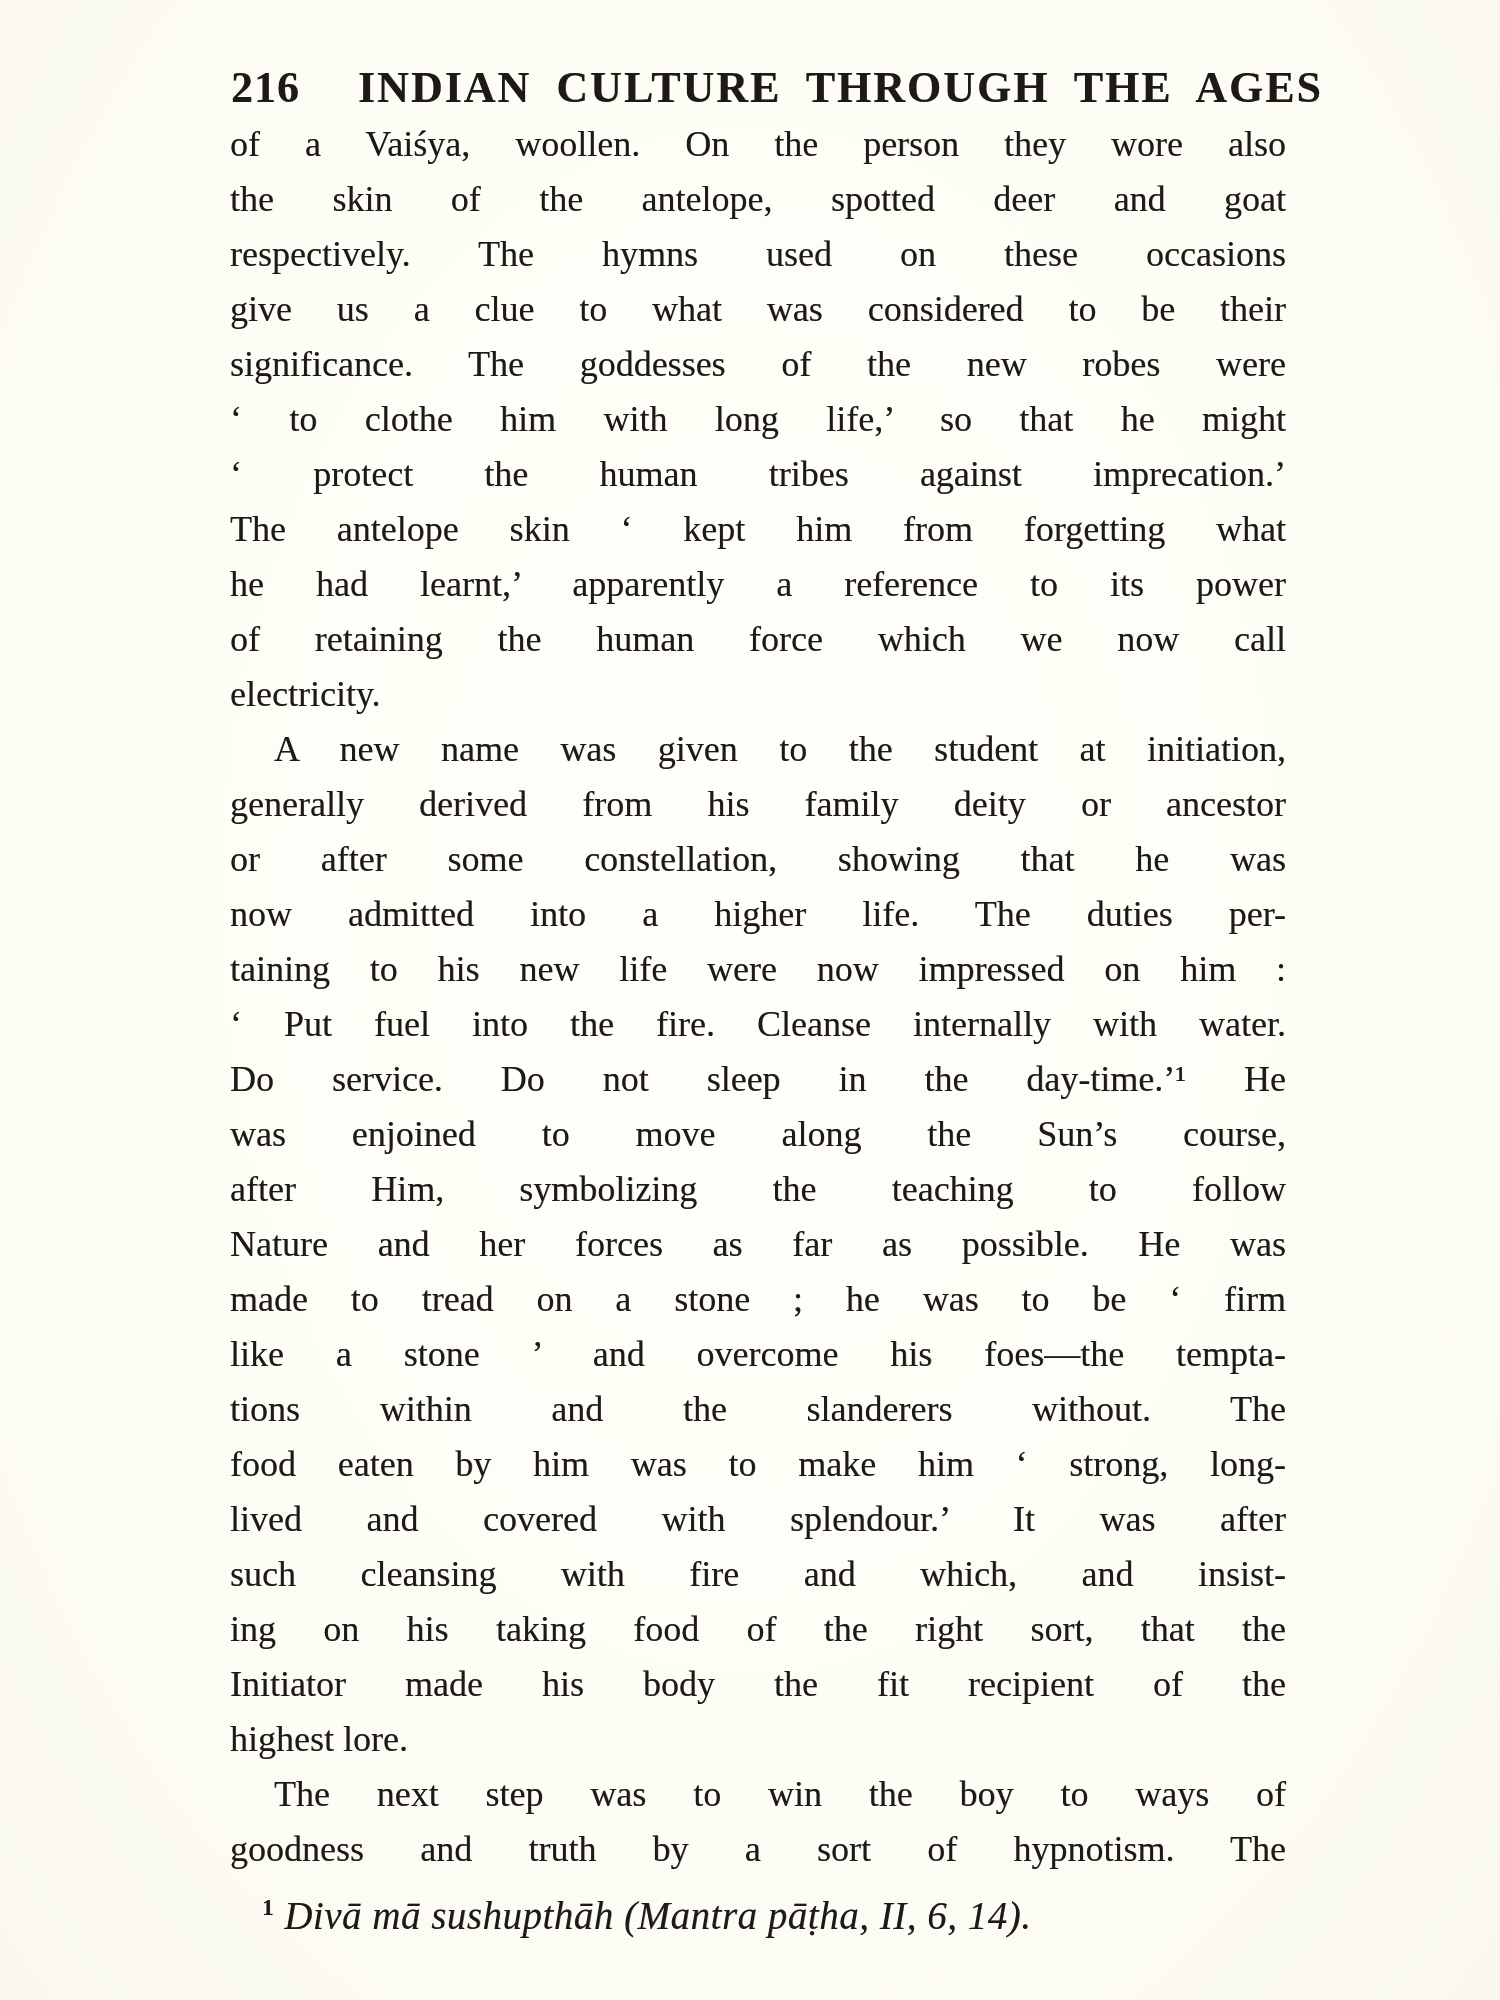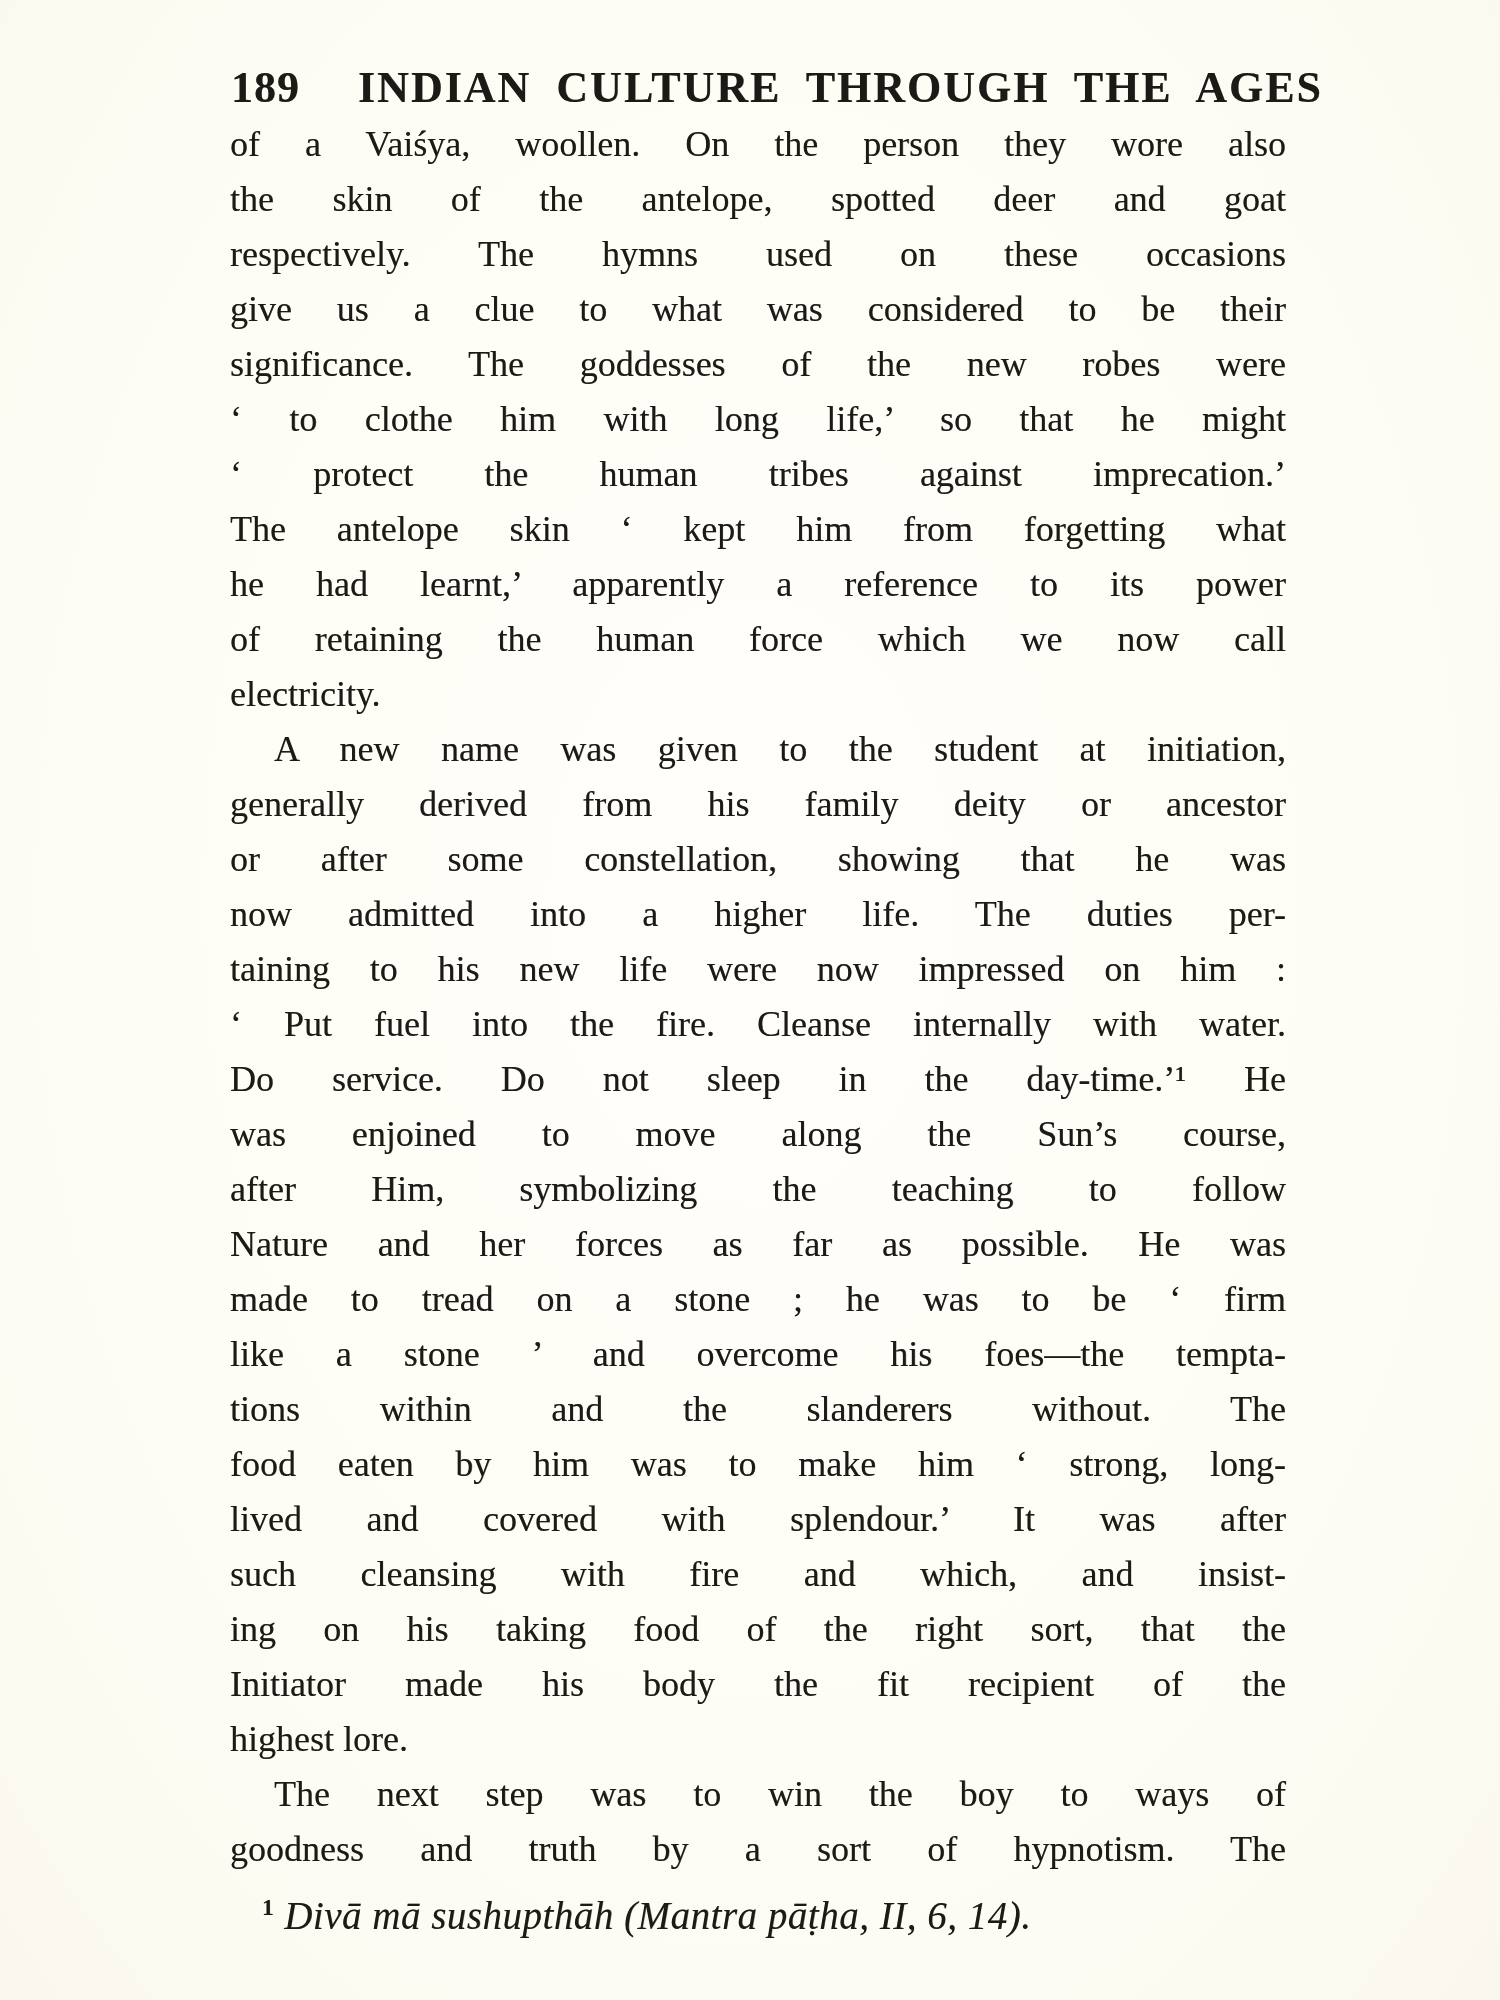--- a/index.html
+++ b/index.html
@@ -60,21 +60,21 @@
     font-weight: bold;
     font-size: 60%;
     margin-right: 10px;
   }
 </style>
 </head>
 <body>
 
 <div class="page">
   <header class="page-header">
-    <span class="page-number">189</span>
+    <span class="page-number">216</span>
     <span class="page-title">INDIAN CULTURE THROUGH THE AGES</span>
   </header>
 
   <main class="page-body" id="page-body">
       <div class="paragraph">
         <div class="line">of a Vaiśya, woollen.  On the person they wore also</div>
         <div class="line">the skin of the antelope, spotted deer and goat</div>
         <div class="line">respectively.  The hymns used on these occasions</div>
         <div class="line">give us a clue to what was considered to be their</div>
         <div class="line">significance.  The goddesses of the new robes were</div>

